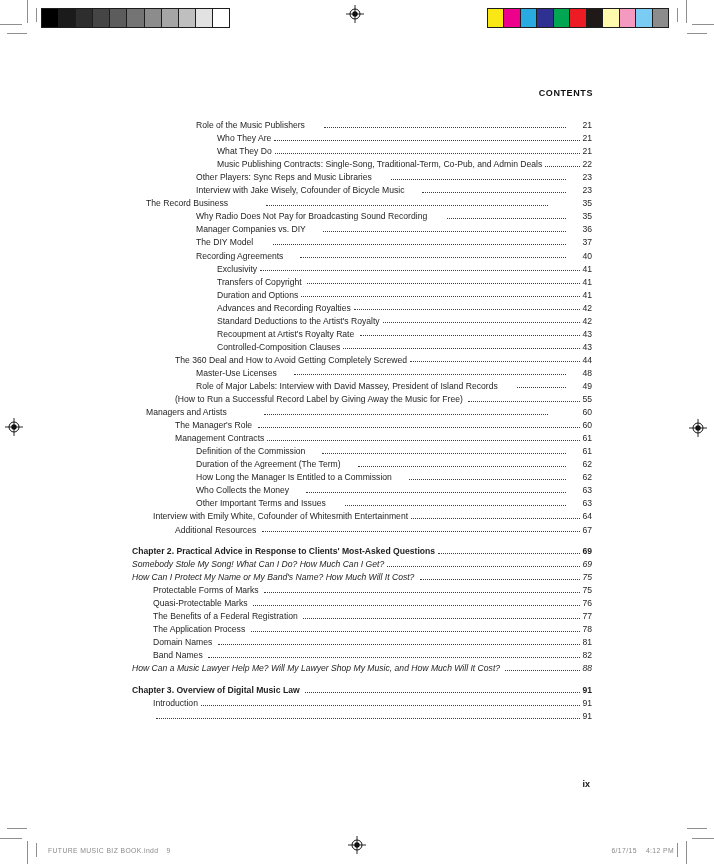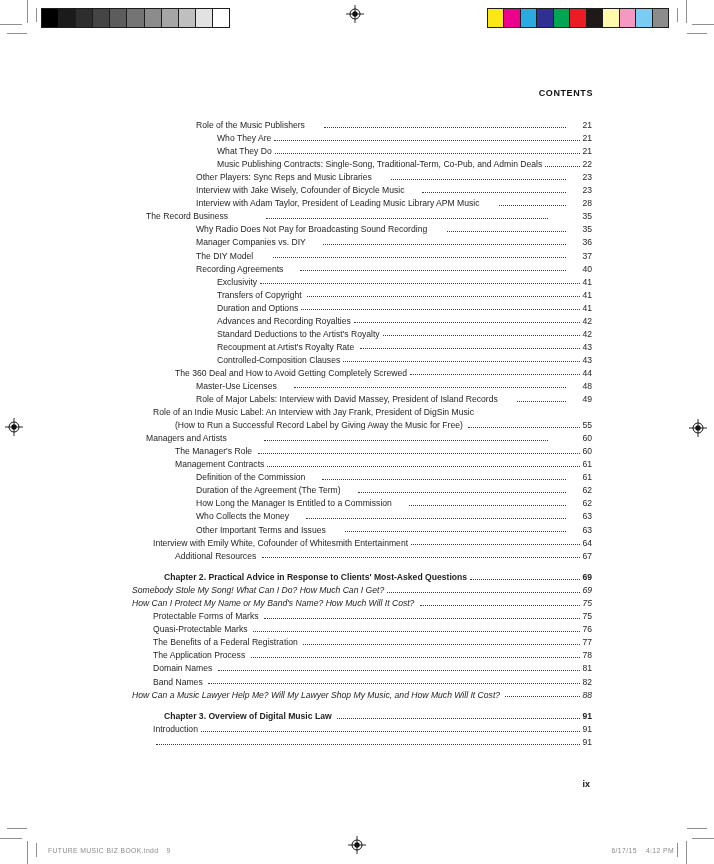--- a/index.html
+++ b/index.html
@@ -19,21 +19,21 @@
   #graybar{left:41px;width:189px;}
   #colorbar{left:487px;width:182px;}
   .swatch{flex:1;border-right:1px solid #1d1d1d;}
   .swatch:last-child{border-right:none;}
 
   
   #contents-title{position:absolute;top:88px;right:121px;font-size:9px;font-weight:bold;
                   letter-spacing:0.6px;color:#111;}
   #toc{position:absolute;left:132px;top:117px;width:460px;}
   .toc-row{display:flex;align-items:flex-end;height:13.05px;font-size:8.6px;line-height:10px;}
-  .toc-row.gap{margin-top:8.5px;margin-left:32px;}
+  .toc-row.gap{margin-top:8.5px;}
   .toc-row.bold{font-weight:bold;}
   .toc-row.italic{font-style:italic;}
   .toc-row .t,.toc-row .p{white-space:pre;}
   .toc-row .leader{flex:1;margin:0 2px 2.5px 3px;border-bottom:1px dotted #3c3c3c;min-width:8px;}
   .ind0{padding-left:0;}
   .ind1{padding-left:14px;gap:32px;}
   .ind2{padding-left:21px;}
   .ind3{padding-left:43px;}
   .ind4{padding-left:64px;gap:14px;}
   .ind5{padding-left:85px;}
@@ -148,25 +148,20 @@
       <div class="toc-row ind4">
         <span class="t">Other Players: Sync Reps and Music Libraries </span>
         <span class="leader"></span>
         <span class="p">23</span>
       </div>
       <div class="toc-row ind4">
         <span class="t">Interview with Jake Wisely, Cofounder of Bicycle Music</span>
         <span class="leader"></span>
         <span class="p">23</span>
       </div>
-      <div class="toc-row ind4">
-        <span class="t">Interview with Adam Taylor, President of Leading Music Library APM Music </span>
-        <span class="leader"></span>
-        <span class="p">28</span>
-      </div>
       <div class="toc-row ind1">
         <span class="t">The Record Business </span>
         <span class="leader"></span>
         <span class="p">35</span>
       </div>
       <div class="toc-row ind4">
         <span class="t">Why Radio Does Not Pay for Broadcasting Sound Recording </span>
         <span class="leader"></span>
         <span class="p">35</span>
       </div>
@@ -228,23 +223,20 @@
       <div class="toc-row ind4">
         <span class="t">Master-Use Licenses</span>
         <span class="leader"></span>
         <span class="p">48</span>
       </div>
       <div class="toc-row ind4">
         <span class="t">Role of Major Labels: Interview with David Massey, President of Island Records </span>
         <span class="leader"></span>
         <span class="p">49</span>
       </div>
-      <div class="toc-row ind2">
-        <span class="t">Role of an Indie Music Label: An Interview with Jay Frank, President of DigSin Music</span>
-      </div>
       <div class="toc-row ind3">
         <span class="t">(How to Run a Successful Record Label by Giving Away the Music for Free) </span>
         <span class="leader"></span>
         <span class="p">55</span>
       </div>
       <div class="toc-row ind1">
         <span class="t">Managers and Artists </span>
         <span class="leader"></span>
         <span class="p">60</span>
       </div>

